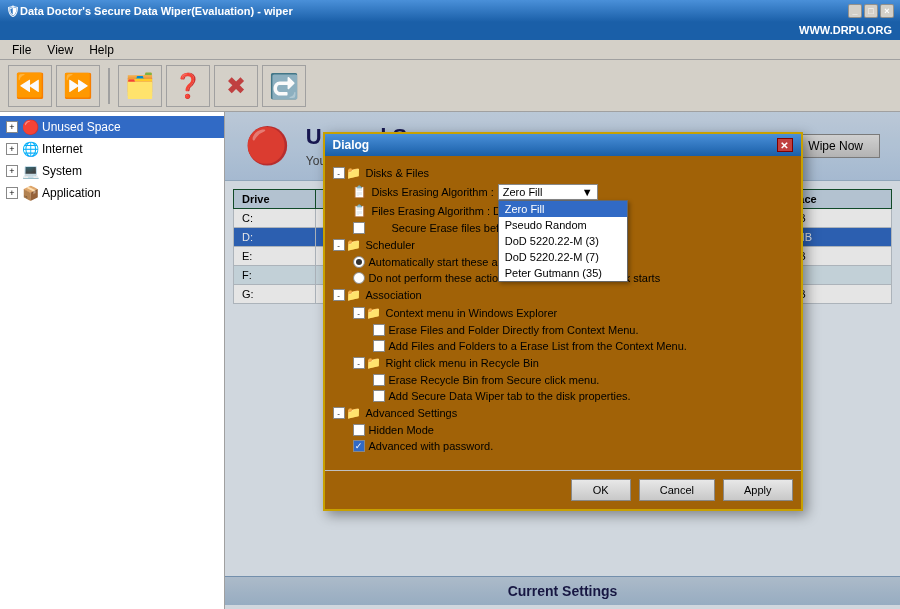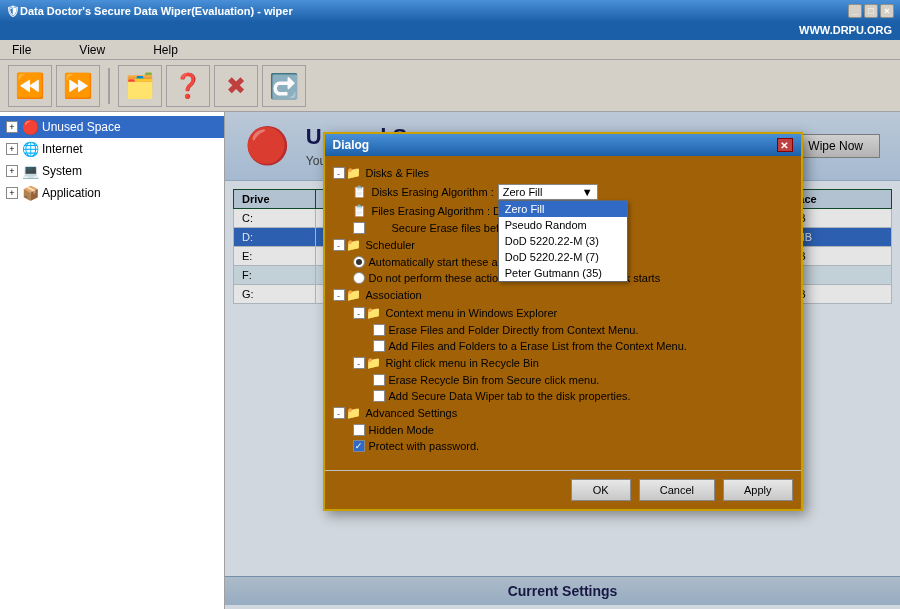--- a/index.html
+++ b/index.html
@@ -34,21 +34,20 @@
     }
 
     
     .menu-bar {
       background: #d4d0c8;
       height: 20px;
       display: flex;
       align-items: center;
       padding: 0 4px;
       border-bottom: 1px solid #a0a0a0;
-      gap: 32px;
     }
     .menu-item { padding: 2px 8px; cursor: pointer; font-size: 12px; }
 
     
     .toolbar {
       background: #d4d0c8;
       height: 52px;
       display: flex;
       align-items: center;
       padding: 4px 8px;
@@ -479,21 +478,21 @@
               <span class="dlg-expand">-</span>
               <span class="dlg-folder-icon">📁</span>
               <span class="row-label">Advanced Settings</span>
             </div>
             <div class="dlg-tree-row" style="padding-left:20px;text-align:center;">
               <div class="dlg-checkbox"></div>
               <span class="row-label">Hidden Mode</span>
             </div>
             <div class="dlg-tree-row" style="padding-left:20px;">
               <div class="dlg-checkbox checked" style="background:#316ac5; color:white;">✓</div>
-              <span class="row-label">Protect with password.</span>
+              <span class="row-label">Advanced with password.</span>
             </div>
 
           </div>
         </div>
         <div class="dialog-footer">
           <button class="dlg-btn">OK</button>
           <button class="dlg-btn">Cancel</button>
           <button class="dlg-btn">Apply</button>
         </div>
       </div>

